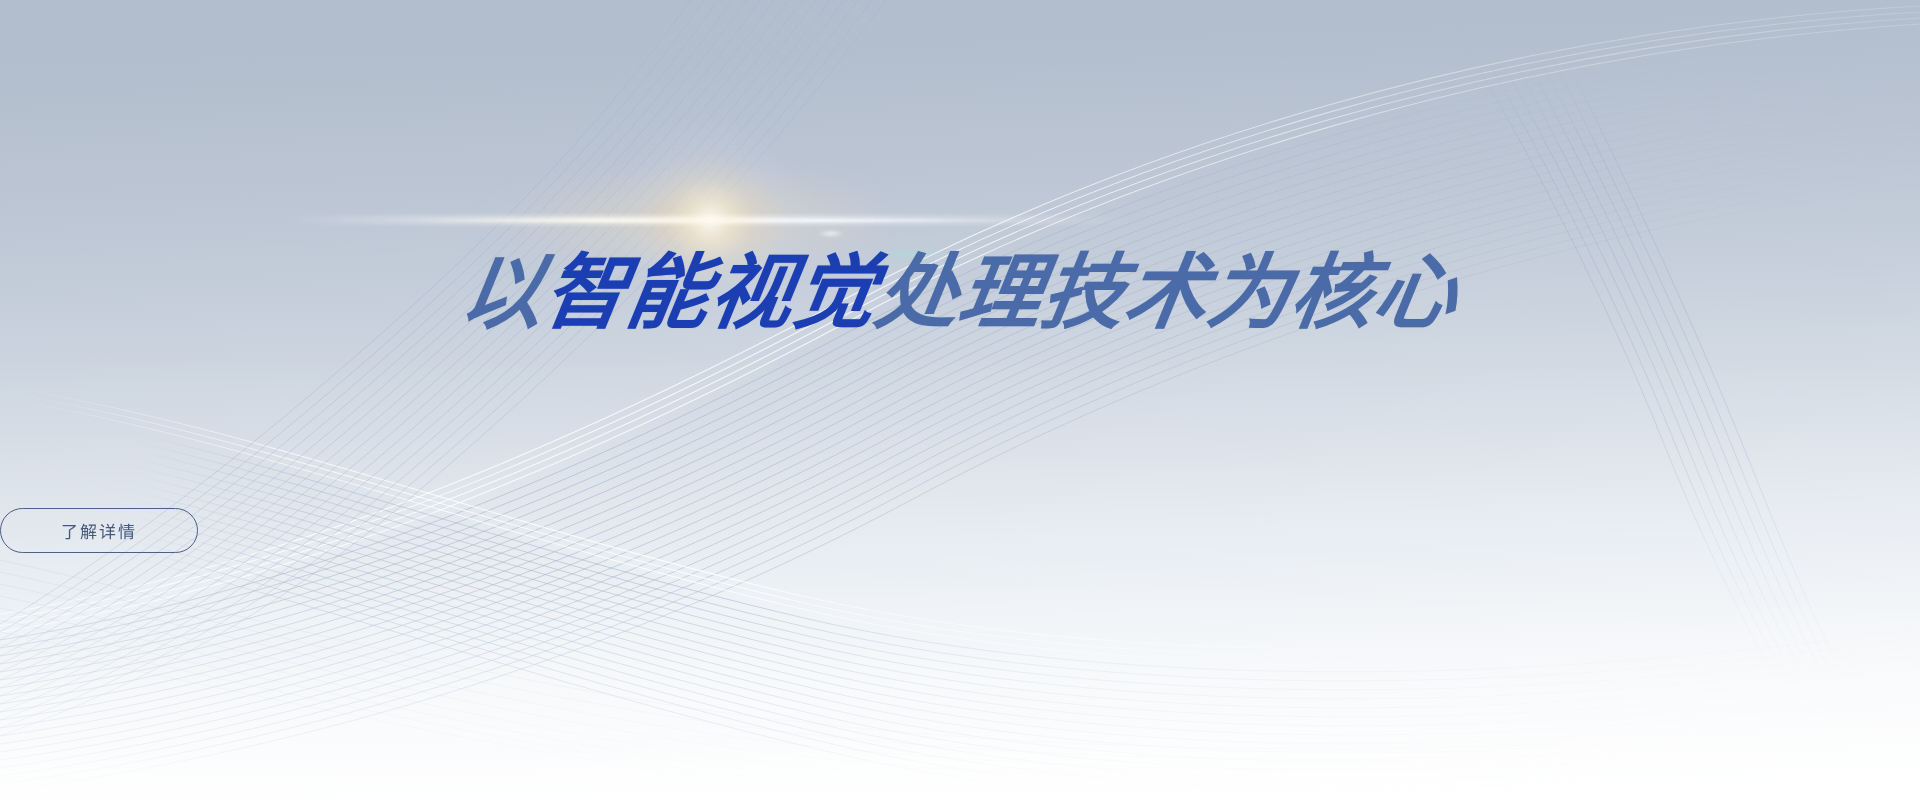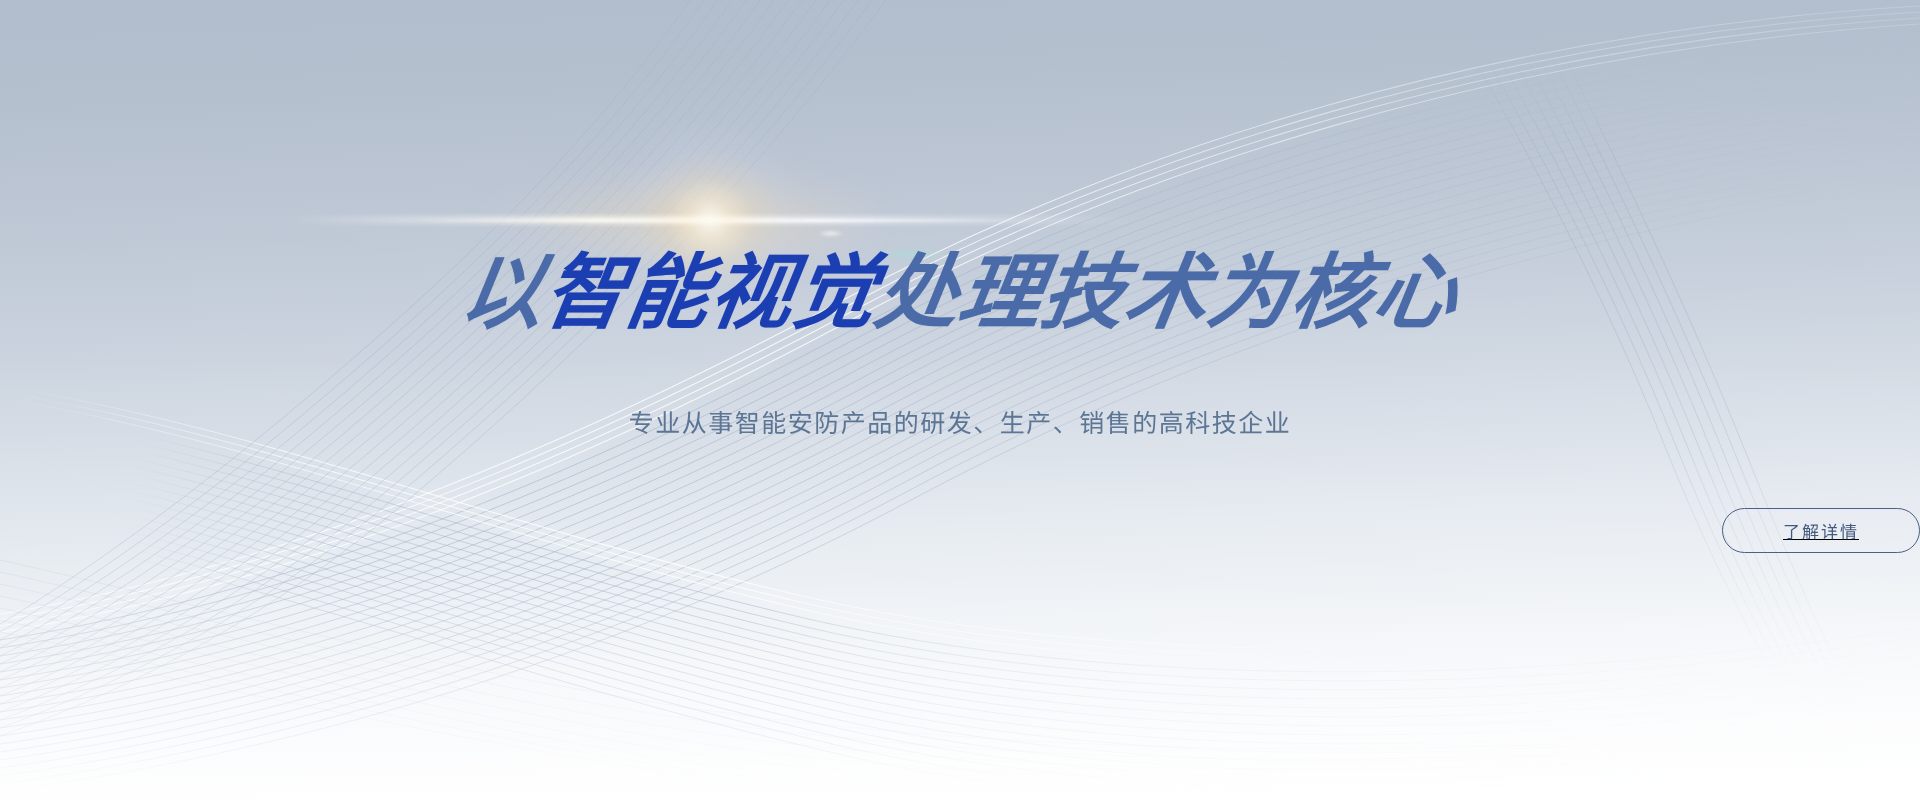--- a/index.html
+++ b/index.html
@@ -132,21 +132,21 @@
     font-size:25px;
     line-height:1.4;
     letter-spacing:1.5px;
     color:#5d7595;
     font-weight:normal;
     white-space:nowrap;
   }
 
   .cta-wrap{
     position:absolute;left:0;right:0;top:508px;
-    display:flex;justify-content:flex-end;text-decoration:underline;
+    display:flex;justify-content:flex-start;
   }
   .cta{
     display:inline-flex;align-items:center;justify-content:center;
     width:198px;height:45px;
     box-sizing:border-box;
     border:1.5px solid #4a6084;
     border-radius:23px;
     background:transparent;
     color:#44597d;
     font-size:17px;
@@ -327,20 +327,19 @@
     <div class="ghost1"></div>
     <div class="ghost2"></div>
   </div>
 
   <div class="sheen"></div>
 
   <div class="content">
 
     <h1 class="headline"><span class="seg dim">以</span><span class="seg bright">智能视觉</span><span class="seg dim">处理技术为核心</span></h1>
 
-    <p class="subtitle">专业从事智能安防产品的研发、生产、销售的高科技企业</p>
 
     <div class="cta-wrap">
       <button class="cta" type="button">了解详情</button>
     </div>
 
   </div>
 </div>
 
 </body></html>

